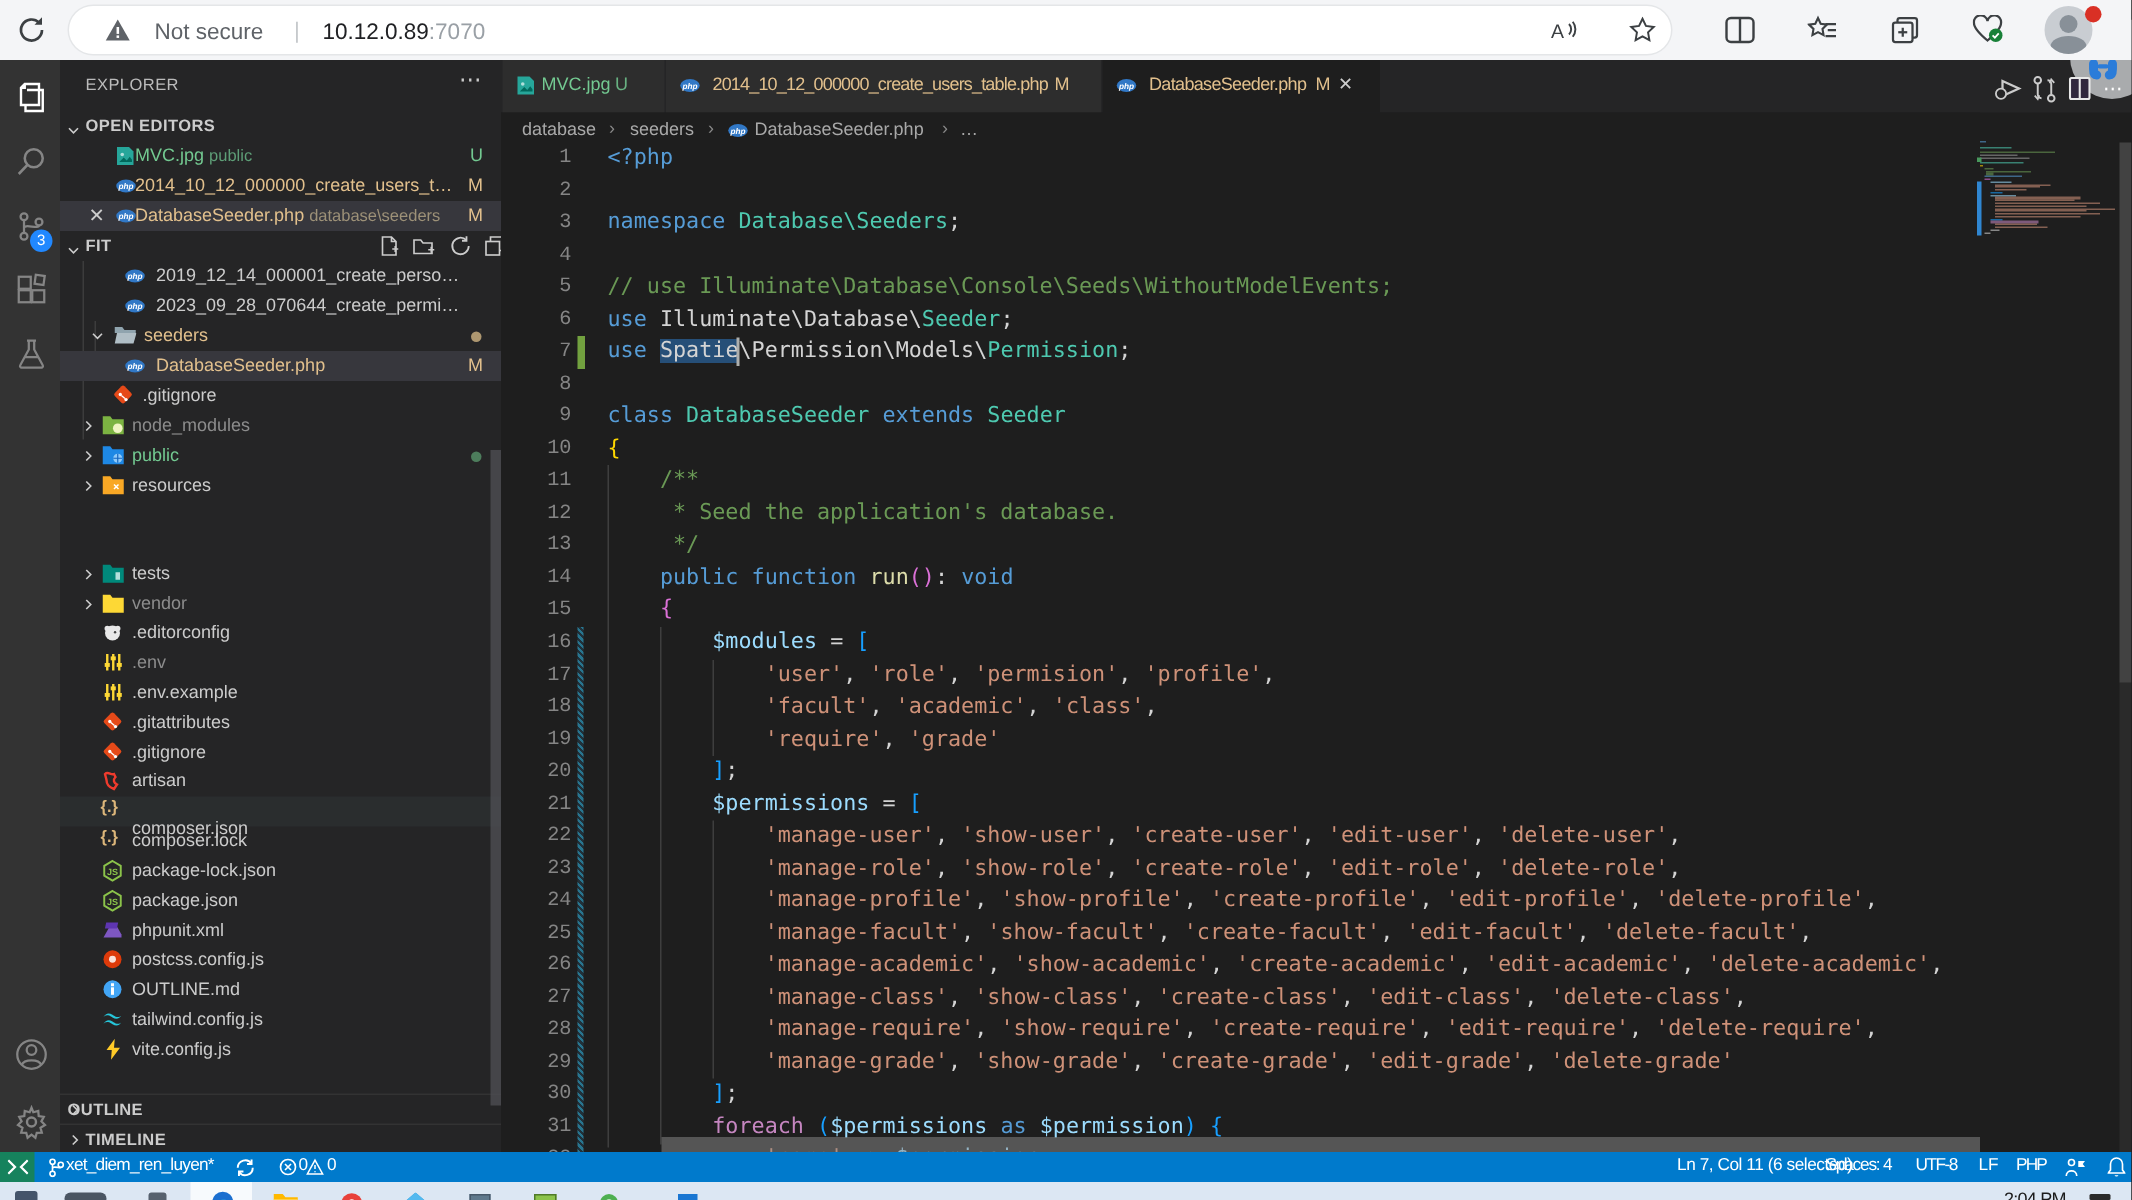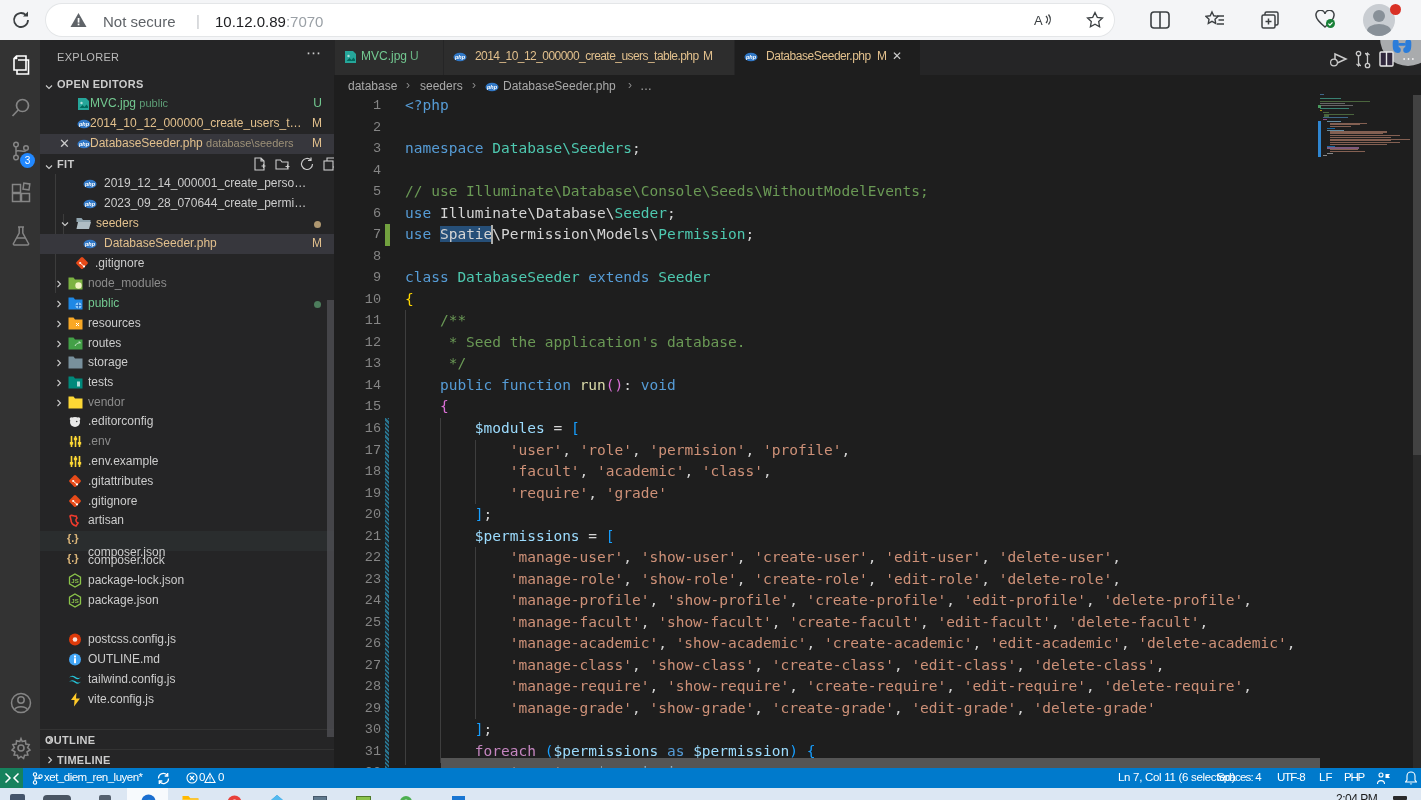--- a/index.html
+++ b/index.html
@@ -292,39 +292,20 @@
       <div class="row" style="top:274px;">
         <svg class="abs" style="left:14px;top:5px" width="10" height="10" viewBox="0 0 10 10">
             <path d="M3.5 2 L6.5 5 L3.5 8" stroke="#cccccc" stroke-width="1.1" fill="none"></path>
           </svg>
         <svg class="abs" style="left:28px;top:3px" width="15" height="13" viewBox="0 0 15 13">
             <path d="M0.5 0.5 h5 l1.5 2 h7.5 v10 h-14z" fill="#f9a825"></path>
             <path d="M8 6 l3 3 m0-3 l-3 3" stroke="#fff" stroke-width="1"></path>
           </svg>
         <span class="lbl" style="left:48px;">resources</span>
       </div>
-      <div class="row" style="top:294px;">
-        <svg class="abs" style="left:14px;top:5px" width="10" height="10" viewBox="0 0 10 10">
-            <path d="M3.5 2 L6.5 5 L3.5 8" stroke="#cccccc" stroke-width="1.1" fill="none"></path>
-          </svg>
-        <svg class="abs" style="left:28px;top:3px" width="15" height="13" viewBox="0 0 15 13">
-            <path d="M0.5 0.5 h5 l1.5 2 h7.5 v10 h-14z" fill="#43a047"></path>
-            <path d="M7 9 c2-4 4-2 5-4 l-1.5 0 m1.5 0 l0 1.5" stroke="#c8e6c9" stroke-width="1" fill="none"></path>
-          </svg>
-        <span class="lbl" style="left:48px;">routes</span>
-      </div>
-      <div class="row" style="top:313px;">
-        <svg class="abs" style="left:14px;top:5px" width="10" height="10" viewBox="0 0 10 10">
-            <path d="M3.5 2 L6.5 5 L3.5 8" stroke="#cccccc" stroke-width="1.1" fill="none"></path>
-          </svg>
-        <svg class="abs" style="left:28px;top:3px" width="15" height="13" viewBox="0 0 15 13">
-            <path d="M0.5 0.5 h5 l1.5 2 h7.5 v10 h-14z" fill="#78909c"></path>
-          </svg>
-        <span class="lbl" style="left:48px;">storage</span>
-      </div>
       <div class="row" style="top:333px;">
         <svg class="abs" style="left:14px;top:5px" width="10" height="10" viewBox="0 0 10 10">
             <path d="M3.5 2 L6.5 5 L3.5 8" stroke="#cccccc" stroke-width="1.1" fill="none"></path>
           </svg>
         <svg class="abs" style="left:28px;top:3px" width="15" height="13" viewBox="0 0 15 13">
             <path d="M0.5 0.5 h5 l1.5 2 h7.5 v10 h-14z" fill="#00897b"></path>
             <rect x="9" y="5.5" width="3" height="5" fill="#b2dfdb"></rect>
           </svg>
         <span class="lbl" style="left:48px;">tests</span>
       </div>
@@ -414,20 +395,27 @@
             <text x="7" y="10" font-size="6" fill="#8bc34a" text-anchor="middle" font-weight="bold">JS</text>
           </svg>
         <span class="lbl" style="left:48px;">package-lock.json</span>
       </div>
       <div class="row" style="top:551px;">
         <svg class="abs" style="left:28px;top:2px" width="14" height="15" viewBox="0 0 14 15">
             <path d="M7 1 l5.5 3.2 v6.6 L7 14 1.5 10.8 V4.2 z" fill="none" stroke="#8bc34a" stroke-width="1.3"></path>
             <text x="7" y="10" font-size="6" fill="#8bc34a" text-anchor="middle" font-weight="bold">JS</text>
           </svg>
         <span class="lbl" style="left:48px;">package.json</span>
+      </div>
+      <div class="row" style="top:571px;">
+        <svg class="abs" style="left:28px;top:3px" width="14" height="13" viewBox="0 0 14 13">
+            <path d="M1 11 L6 2 h3 L13 9 v2 z" fill="#7e57c2"></path>
+            <rect x="3" y="1" width="8" height="4" fill="#5e35b1" transform="skewX(-12)"></rect>
+          </svg>
+        <span class="lbl" style="left:48px;">phpunit.xml</span>
       </div>
       <div class="row" style="top:590px;">
         <svg class="abs" style="left:28px;top:2px" width="14" height="15" viewBox="0 0 14 15">
             <circle cx="7" cy="7.5" r="6" fill="#dd3a0a"></circle>
             <circle cx="7" cy="7.5" r="2.3" fill="#fff" opacity="0.85"></circle>
           </svg>
         <span class="lbl" style="left:48px;">postcss.config.js</span>
       </div>
       <div class="row" style="top:610px;">
         <svg class="abs" style="left:28px;top:2px" width="14" height="15" viewBox="0 0 14 15">

